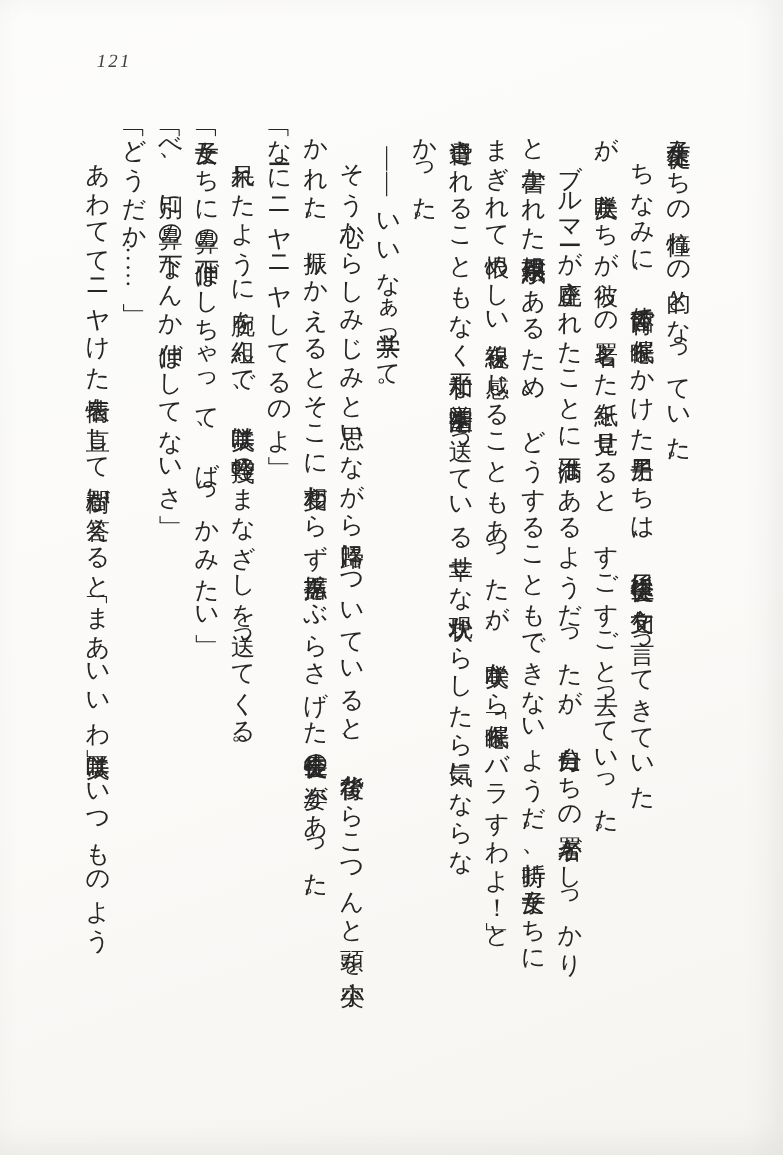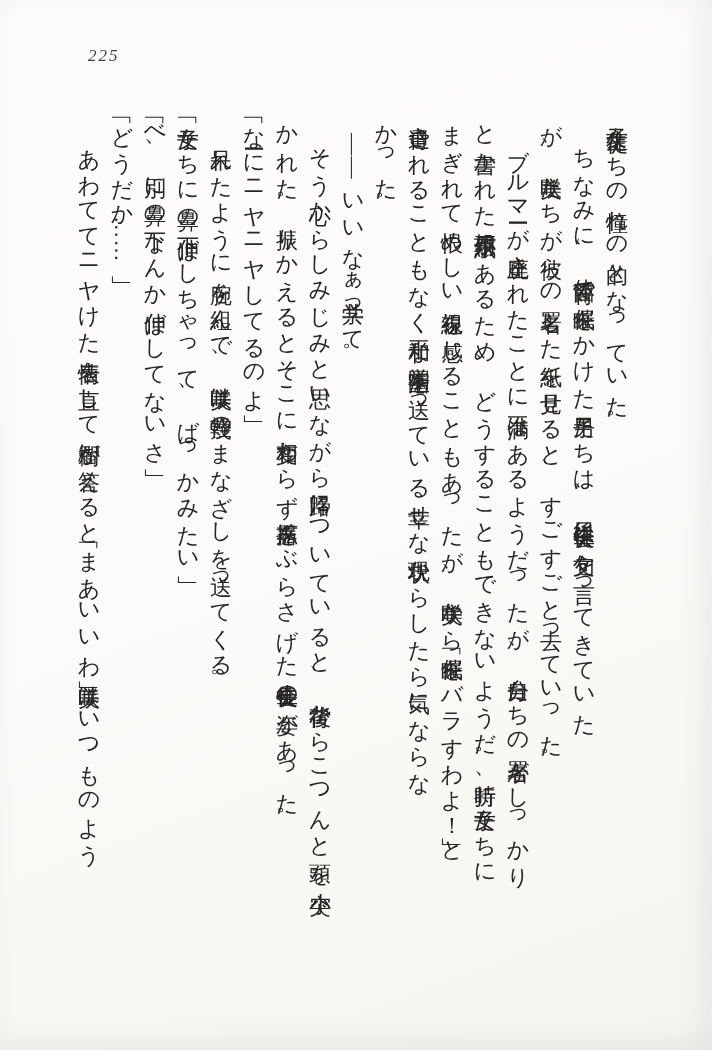--- a/index.html
+++ b/index.html
@@ -43,21 +43,21 @@
     text-rendering: optimizeLegibility;
   }
   .line {
     white-space: nowrap;
   }
 </style>
 </head>
 <body>
 
 <div class="page">
-  <div class="page-number">225</div>
+  <div class="page-number">121</div>
   <div class="text-block">
       <div class="line">女子生徒たちの憧れの的となっていた。</div>
       <div class="line">　ちなみに、体育館で催眠をかけた男子たちは、後日生徒会に文句を言ってきていた</div>
       <div class="line">が、美咲たちが彼らの署名した紙を見せると、すごすごと去っていった。</div>
       <div class="line">　ブルマーが廃止されたことに不満はあるようだったが、自分たちの署名がしっかり</div>
       <div class="line">と書かれた投票用紙があるため、どうすることもできないようだ。時折、女子たちに</div>
       <div class="line">まぎれて恨めしい視線を感じることもあったが、美咲から「催眠をバラすわよ！」と</div>
       <div class="line">脅迫されることもなく平和な学園生活を送っている幸せな現状からしたら気にならな</div>
       <div class="line">かった。</div>
       <div class="line">　——いいなぁ共学って。</div>

